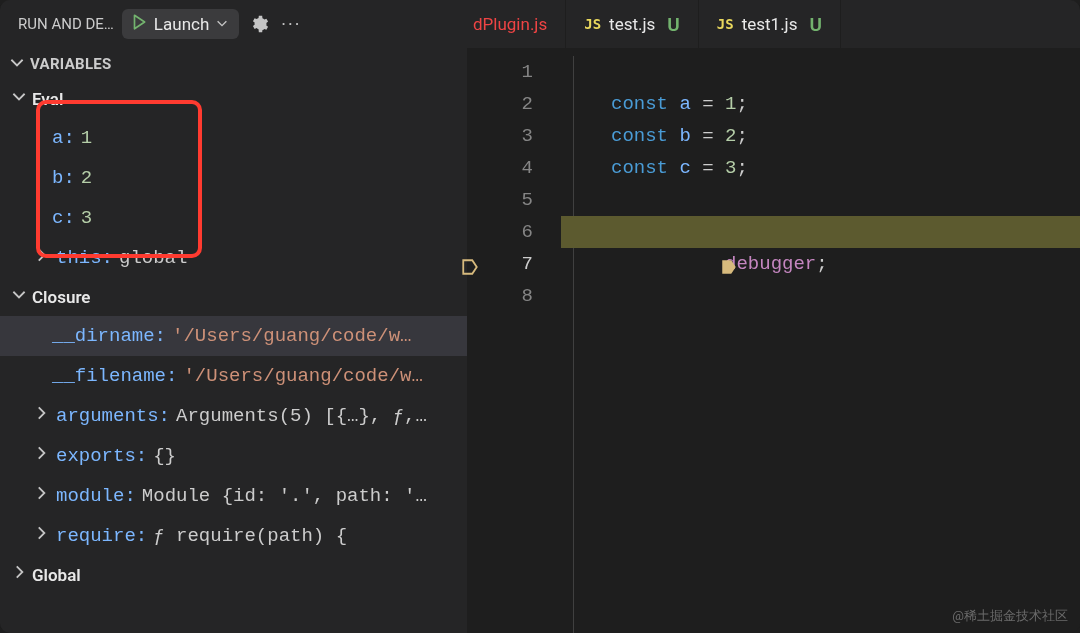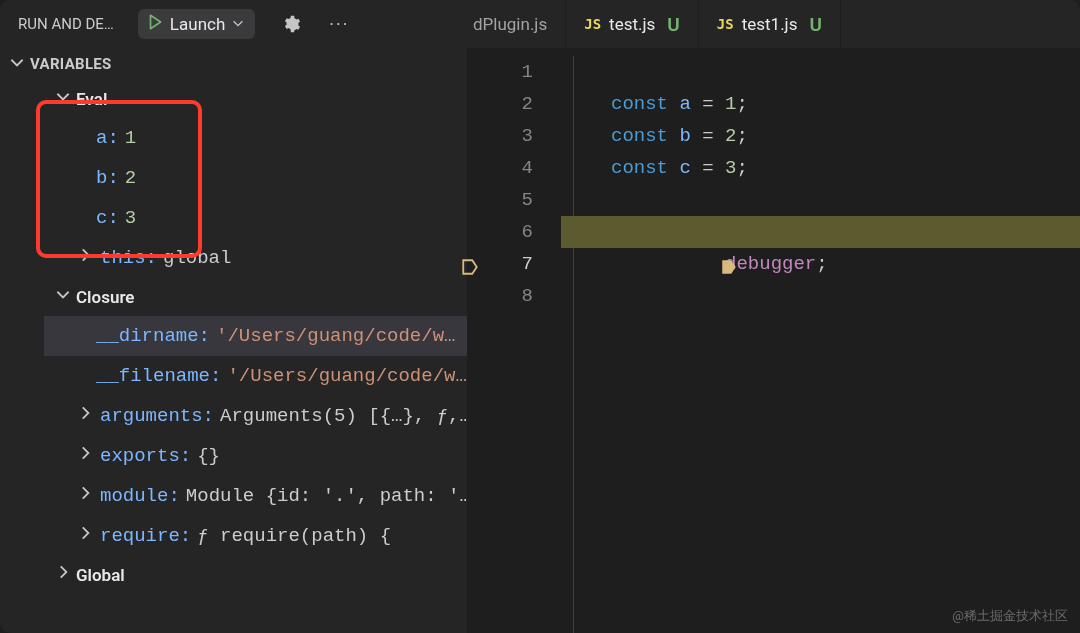--- a/index.html
+++ b/index.html
@@ -24,21 +24,21 @@
       width: 467px;
       background: #252526;
       display: flex;
       flex-direction: column;
     }
     .sidebar-header {
       display: flex;
       align-items: center;
       height: 48px;
       padding: 0 10px;
-      gap: 24px;
+      gap: 8px;
     }
     .panel-title {
       font-size: 15px;
       color: #cccccc;
       padding-left: 8px;
       white-space: nowrap;
       overflow: hidden;
       text-overflow: ellipsis;
       max-width: 140px;
     }
@@ -84,21 +84,20 @@
       font-size: 15px;
       font-weight: 700;
       color: #cccccc;
       letter-spacing: 0.3px;
     }
     .variables-body {
       flex: 1;
       overflow: hidden;
       font-family: Menlo, Monaco, "Courier New", monospace;
       font-size: 19px;
-      padding-left: 44px;
     }
     .scope-header {
       display: flex;
       align-items: center;
       height: 38px;
       padding-left: 10px;
       gap: 4px;
       cursor: pointer;
     }
     .scope-name {
@@ -161,21 +160,21 @@
     .tab {
       display: flex;
       align-items: center;
       padding: 0 18px;
       gap: 8px;
       font-size: 17px;
       cursor: pointer;
       border-right: 1px solid #1e1e1e;
     }
     .tab-partial {
-      color: #a3a3a3;
+      color: #ef4444;
       padding-left: 6px;
     }
     .js-icon {
       font-size: 14px;
       font-weight: 700;
       color: #e9d85d;
       font-family: Menlo, Monaco, monospace;
     }
     .tab-name {
       color: #e8e8e8;

